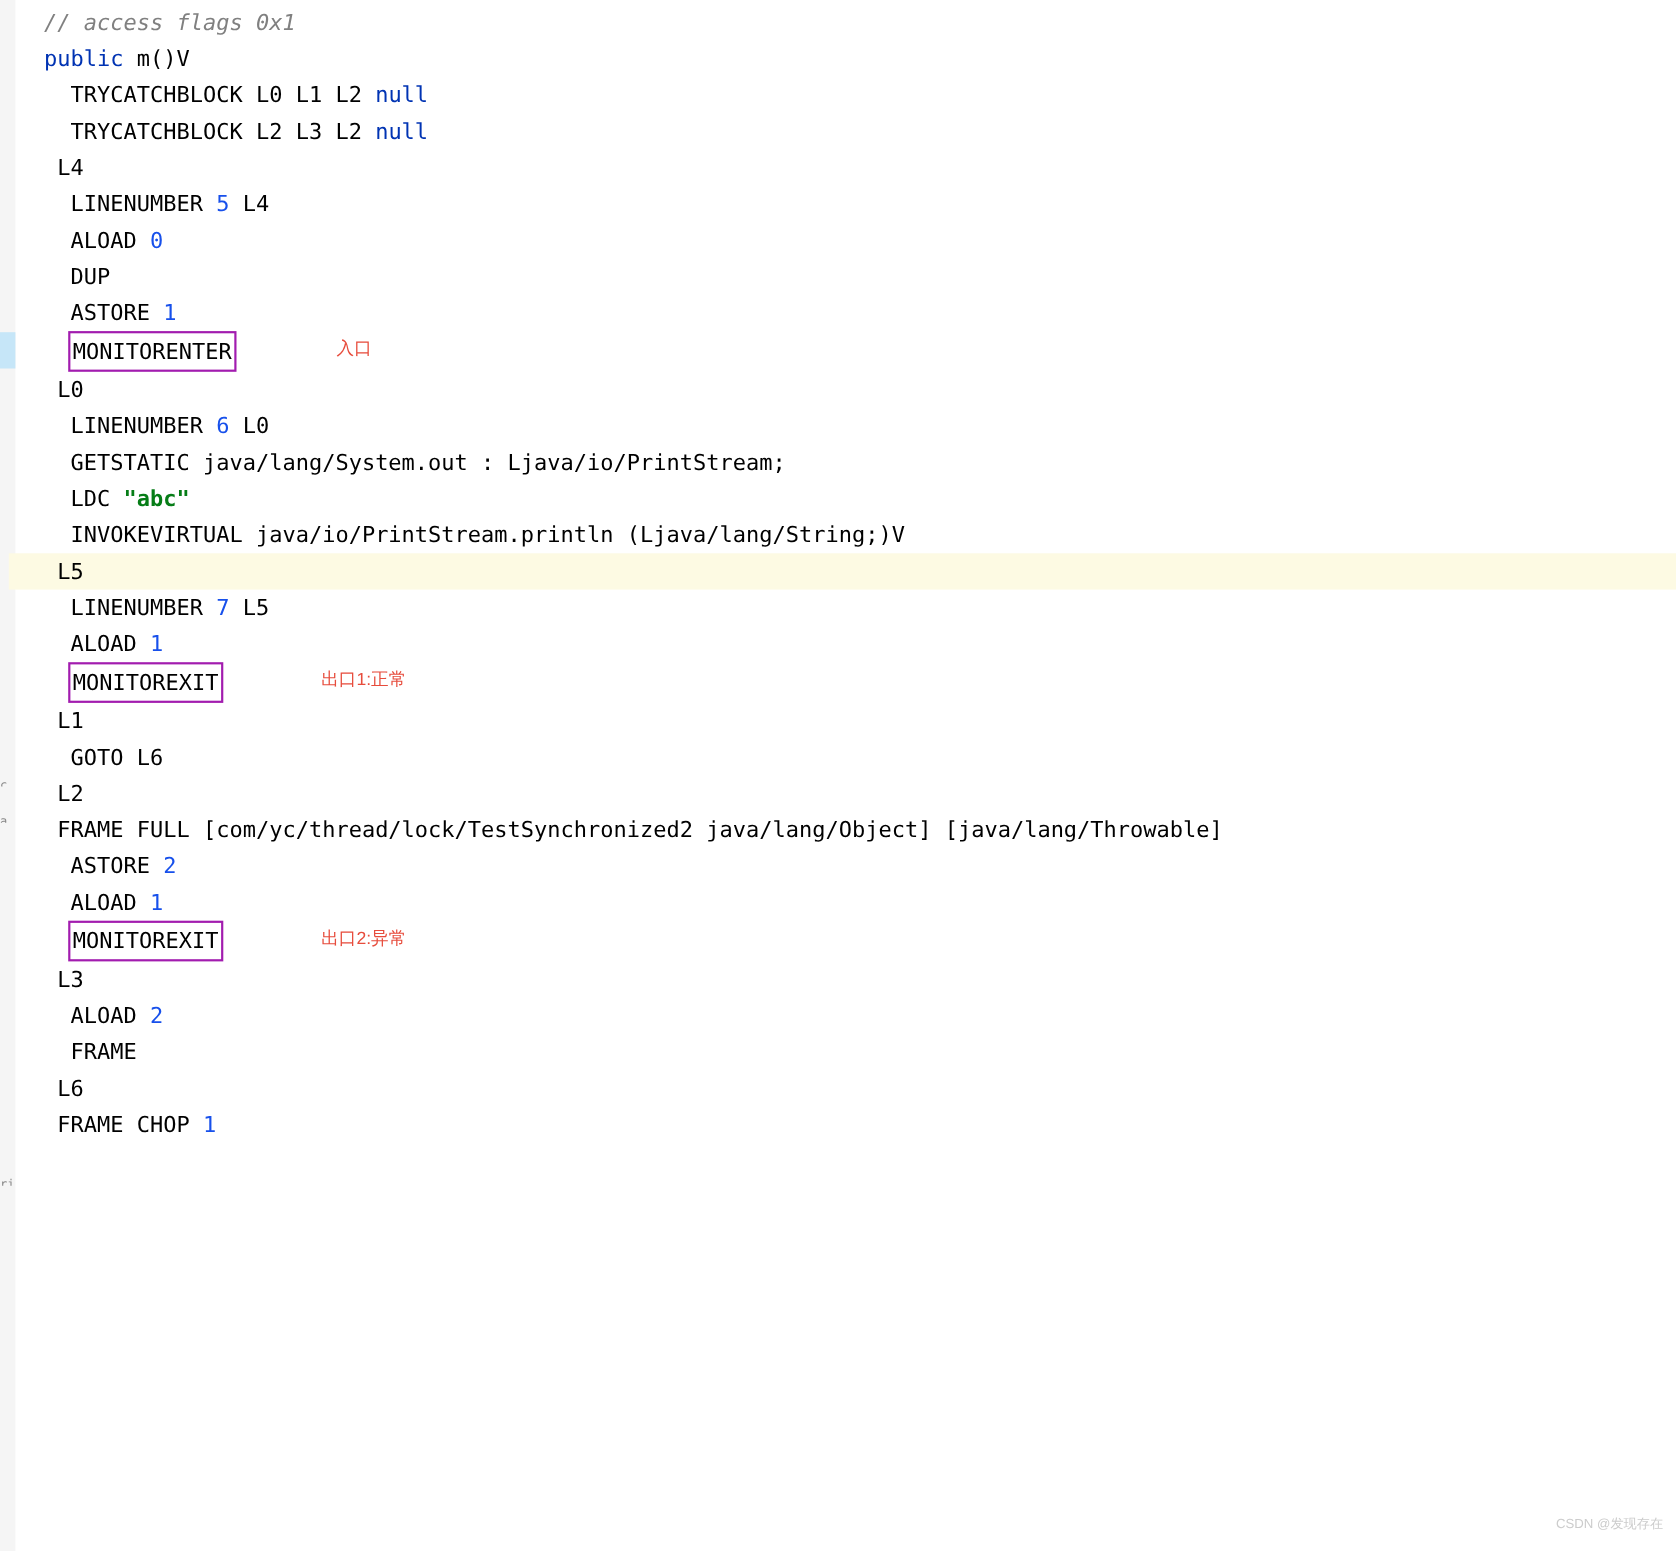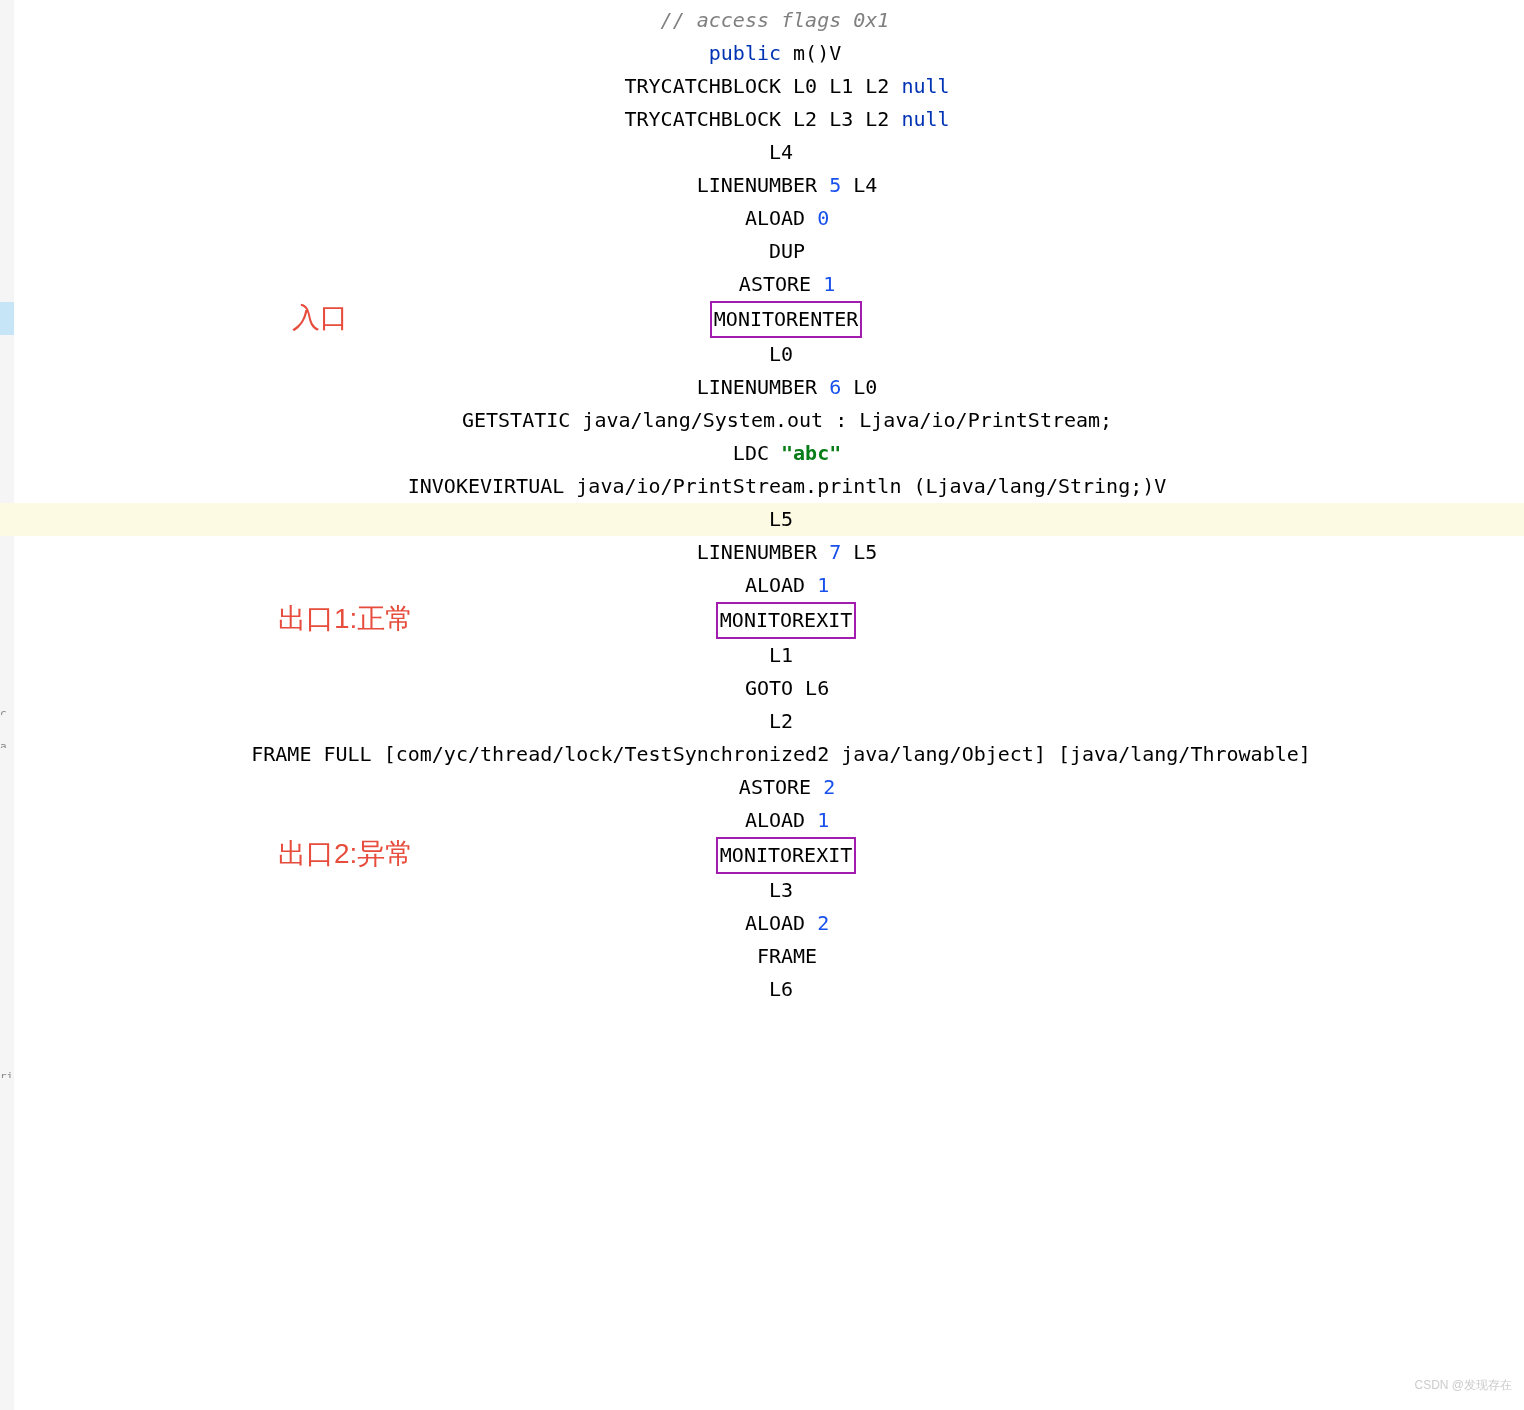--- a/index.html
+++ b/index.html
@@ -12,23 +12,22 @@
       font-size: 20px;
       line-height: 33px;
       background: #ffffff;
       color: #000000;
       width: 1524px;
       height: 1410px;
       position: relative;
       overflow: hidden;
     }
     .editor {
-      padding-left: 10px;
+      padding-left: 24px;
       padding-top: 4px;
-      text-align: center;
     }
     .gutter-left {
       position: absolute;
       left: 0;
       top: 0;
       width: 14px;
       height: 100%;
       background: #f5f5f5;
     }
     .line {
@@ -46,21 +45,21 @@
     .number { color: #1750eb; }
     .string { color: #067d17; font-weight: bold; }
     .redbox {
       border: 2px solid #a21caf;
       display: inline-block;
       padding: 0 2px;
       margin-left: -2px;
     }
     .annotation {
       color: #e74c3c;
-      font-size: 28px;
+      font-size: 16px;
       font-family: -apple-system, BlinkMacSystemFont, 'PingFang SC', sans-serif;
       position: absolute;
       font-weight: normal;
     }
     .watermark {
       position: absolute;
       bottom: 8px;
       right: 12px;
       color: #cccccc;
       font-size: 12px;
@@ -116,15 +115,16 @@
 <div class="line"><span>  GOTO L6</span></div>
 <div class="line"><span> L2</span></div>
 <div class="line"><span> FRAME FULL [com/yc/thread/lock/TestSynchronized2 java/lang/Object] [java/lang/Throwable]</span></div>
 <div class="line"><span>  ASTORE </span><span class="number">2</span></div>
 <div class="line"><span>  ALOAD </span><span class="number">1</span></div>
 <div class="line">  <span class="redbox">MONITOREXIT</span><span class="annotation" style="left:268px;top:0">出口2:异常</span></div>
 <div class="line"><span> L3</span></div>
 <div class="line"><span>  ALOAD </span><span class="number">2</span></div>
 <div class="line"><span>  FRAME</span></div>
 <div class="line"><span> L6</span></div>
+<div class="line"><span> FRAME CHOP </span><span class="number">1</span></div>
 </div>
 
 <div class="watermark">CSDN @发现存在</div>
 
 </body></html>

